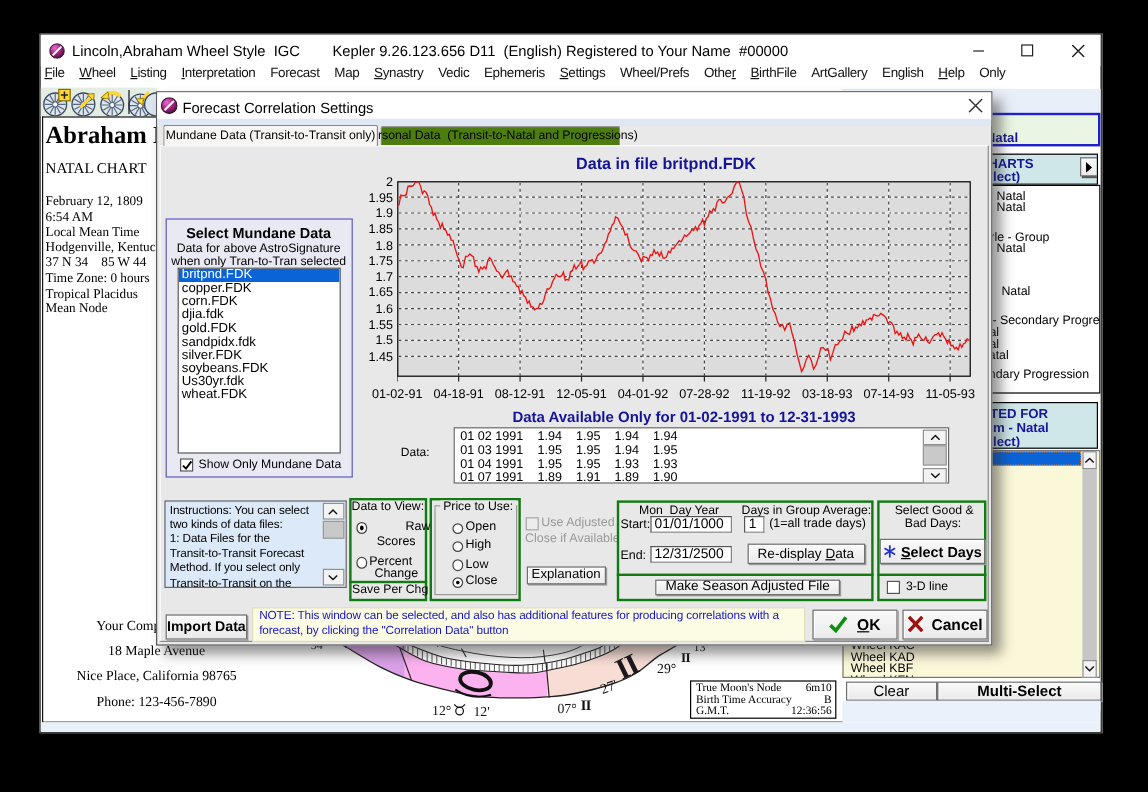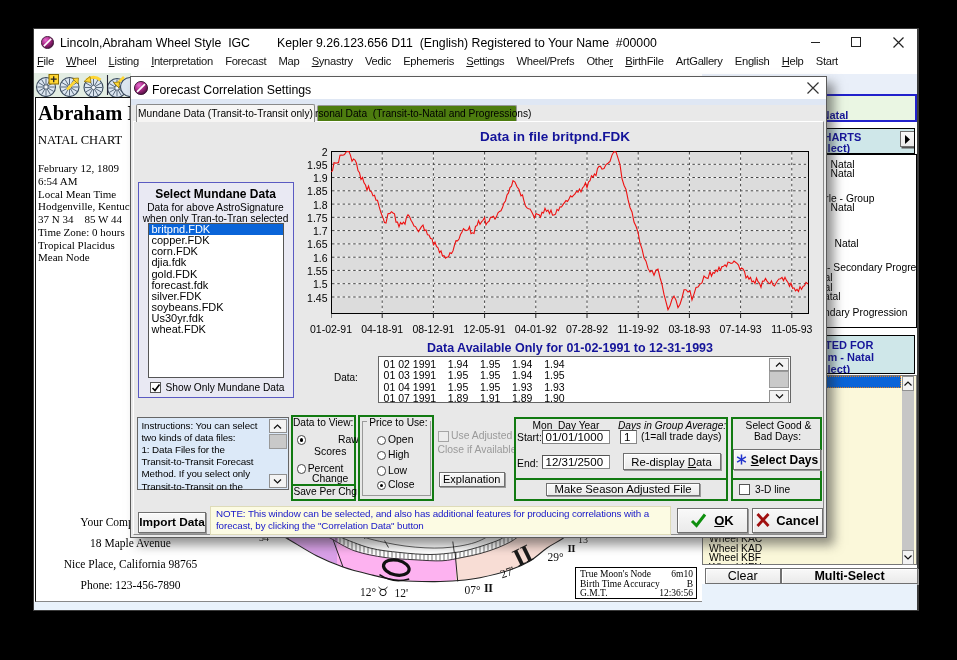--- a/index.html
+++ b/index.html
@@ -136,21 +136,21 @@
       <span><u>S</u>ynastry</span>
       <span>Vedic</span>
       <span>Ephemeris</span>
       <span><u>S</u>ettings</span>
       <span>Wheel/Prefs</span>
       <span>Othe<u>r</u></span>
       <span><u>B</u>irthFile</span>
       <span>ArtGallery</span>
       <span>English</span>
       <span><u>H</u>elp</span>
-      <span>Start</span>
+      <span>Only</span>
   </div>
 
   <div id="toolbar">
     <svg class="abs" style="left:0; top:0;" width="97" height="24" viewBox="0 0 97 24">
       <circle cx="12" cy="14" r="9.5" fill="#dce6f1" stroke="#39495c" stroke-width="1.1"></circle>
       <line x1="14.2" y1="14.0" x2="20.7" y2="14.0" stroke="#5a6a7c" stroke-width="1"></line>
       <line x1="13.9" y1="15.1" x2="19.5" y2="18.3" stroke="#5a6a7c" stroke-width="1"></line>
       <line x1="13.1" y1="15.9" x2="16.4" y2="21.5" stroke="#5a6a7c" stroke-width="1"></line>
       <line x1="12.0" y1="16.2" x2="12.0" y2="22.7" stroke="#5a6a7c" stroke-width="1"></line>
       <line x1="10.9" y1="15.9" x2="7.7" y2="21.5" stroke="#5a6a7c" stroke-width="1"></line>
@@ -486,21 +486,21 @@
     <div id="selbox">
       <div style="text-align:center; font-weight:bold; font-size:12px; margin-top:4px;">Select Mundane Data</div>
       <div style="text-align:center; font-size:10.2px; margin-top:1.5px;">Data for above AstroSignature</div>
       <div style="text-align:center; font-size:10.2px;">when only Tran-to-Tran selected</div>
       <div id="sellist">
         <div style="background:#0a64d8; color:#fff;">britpnd.FDK</div>
         <div>copper.FDK</div>
         <div>corn.FDK</div>
         <div>djia.fdk</div>
         <div>gold.FDK</div>
-        <div>forecast.fdk</div>
+        <div>sandpidx.fdk</div>
         <div>silver.FDK</div>
         <div>soybeans.FDK</div>
         <div>Us30yr.fdk</div>
         <div>wheat.FDK</div>
       </div>
       <div class="check" style="left:11px; top:199.5px;"></div>
       <svg class="abs" style="left:12px; top:200px;" width="10" height="10" viewBox="0 0 10 10">
           <path d="M1.5 5 L4 7.5 L8.5 1.5" fill="none" stroke="#000" stroke-width="1.6"></path>
         </svg>
       <div class="t11" style="left:27px; top:199.5px;">Show Only Mundane Data</div>
@@ -545,21 +545,21 @@
     <div class="t115" style="left:257px; top:402.2px;">Close</div>
 
     <div class="check" style="left:306.5px; top:354px; background:#ececec; border-color:#a5a5a5;"></div>
     <div class="t115" style="left:320px; top:353px; color:#9a9a9a;">Use Adjusted</div>
     <div class="t115" style="left:306.5px; top:366.5px; color:#9a9a9a;">Close if Available</div>
     <div class="btn abs" style="left:307.5px; top:394.5px; width:66.5px; height:15.5px; font-size:11px;">Explanation</div>
 
     <div class="grp" style="left:382.5px; top:339.5px; width:214px; height:84px;"></div>
     <div class="abs" style="left:382.5px; top:400.5px; width:214px; height:0; border-top:2px solid #117a11;"></div>
     <div class="t11" style="left:401.5px; top:342.5px;">Mon&nbsp; Day Year</div>
-    <div class="t11" style="left:487px; top:342.5px;font-style:italic;">Days in Group Average:</div>
+    <div class="t11" style="left:487px; top:342.5px;">Days in Group Average:</div>
     <div class="t115" style="left:386px; top:355px;">Start:</div>
     <div class="inp" style="left:410.5px; top:353px; width:68.5px; height:13.5px;">01/01/1000</div>
     <div class="inp" style="left:489px; top:353px; width:17px; height:13.5px;">1</div>
     <div class="t115" style="left:510px; top:354px;">(1=all trade days)</div>
     <div class="t115" style="left:386px; top:380.5px;">End:</div>
     <div class="inp" style="left:410.5px; top:378px; width:68.5px; height:13.5px;">12/31/2500</div>
     <div class="btn abs" style="left:491.5px; top:376px; width:98px; height:17px; font-size:11.3px;">
         <span>Re-display <u>D</u>ata</span>
       </div>
     <div class="btn abs" style="left:415px; top:405.5px; width:154px; height:13px; font-size:11.3px;">Make Season Adjusted File</div>

